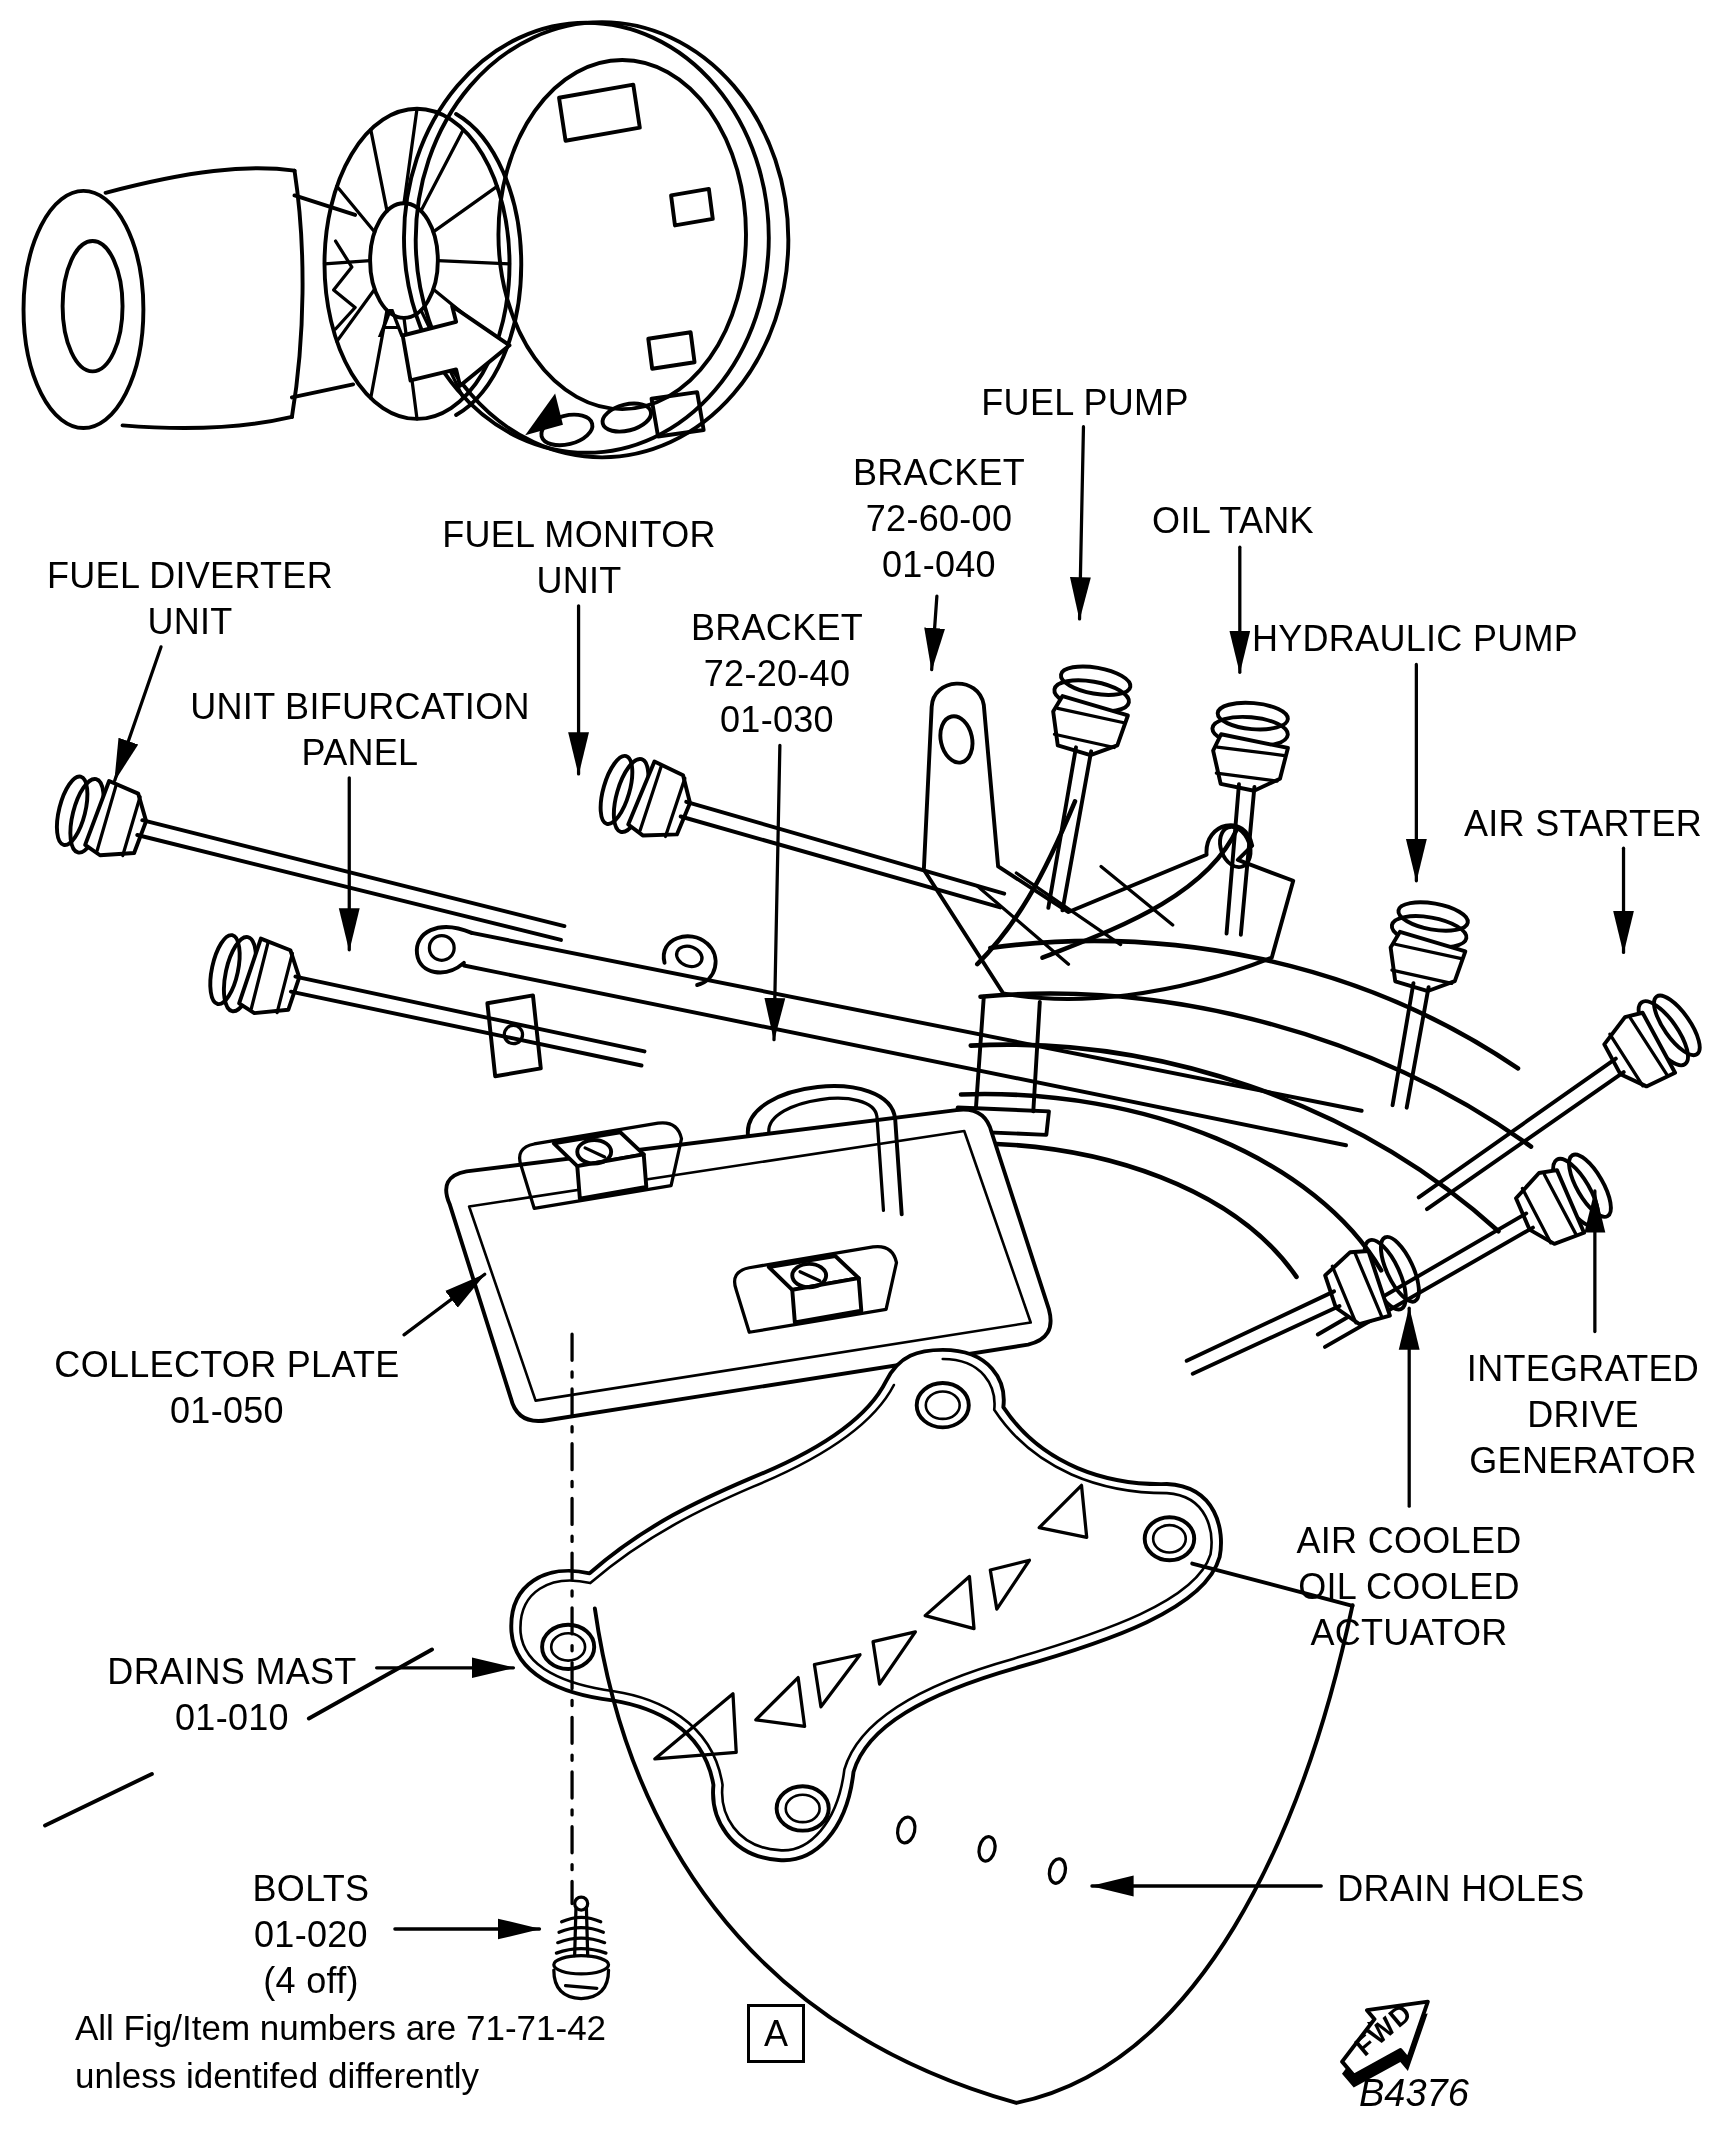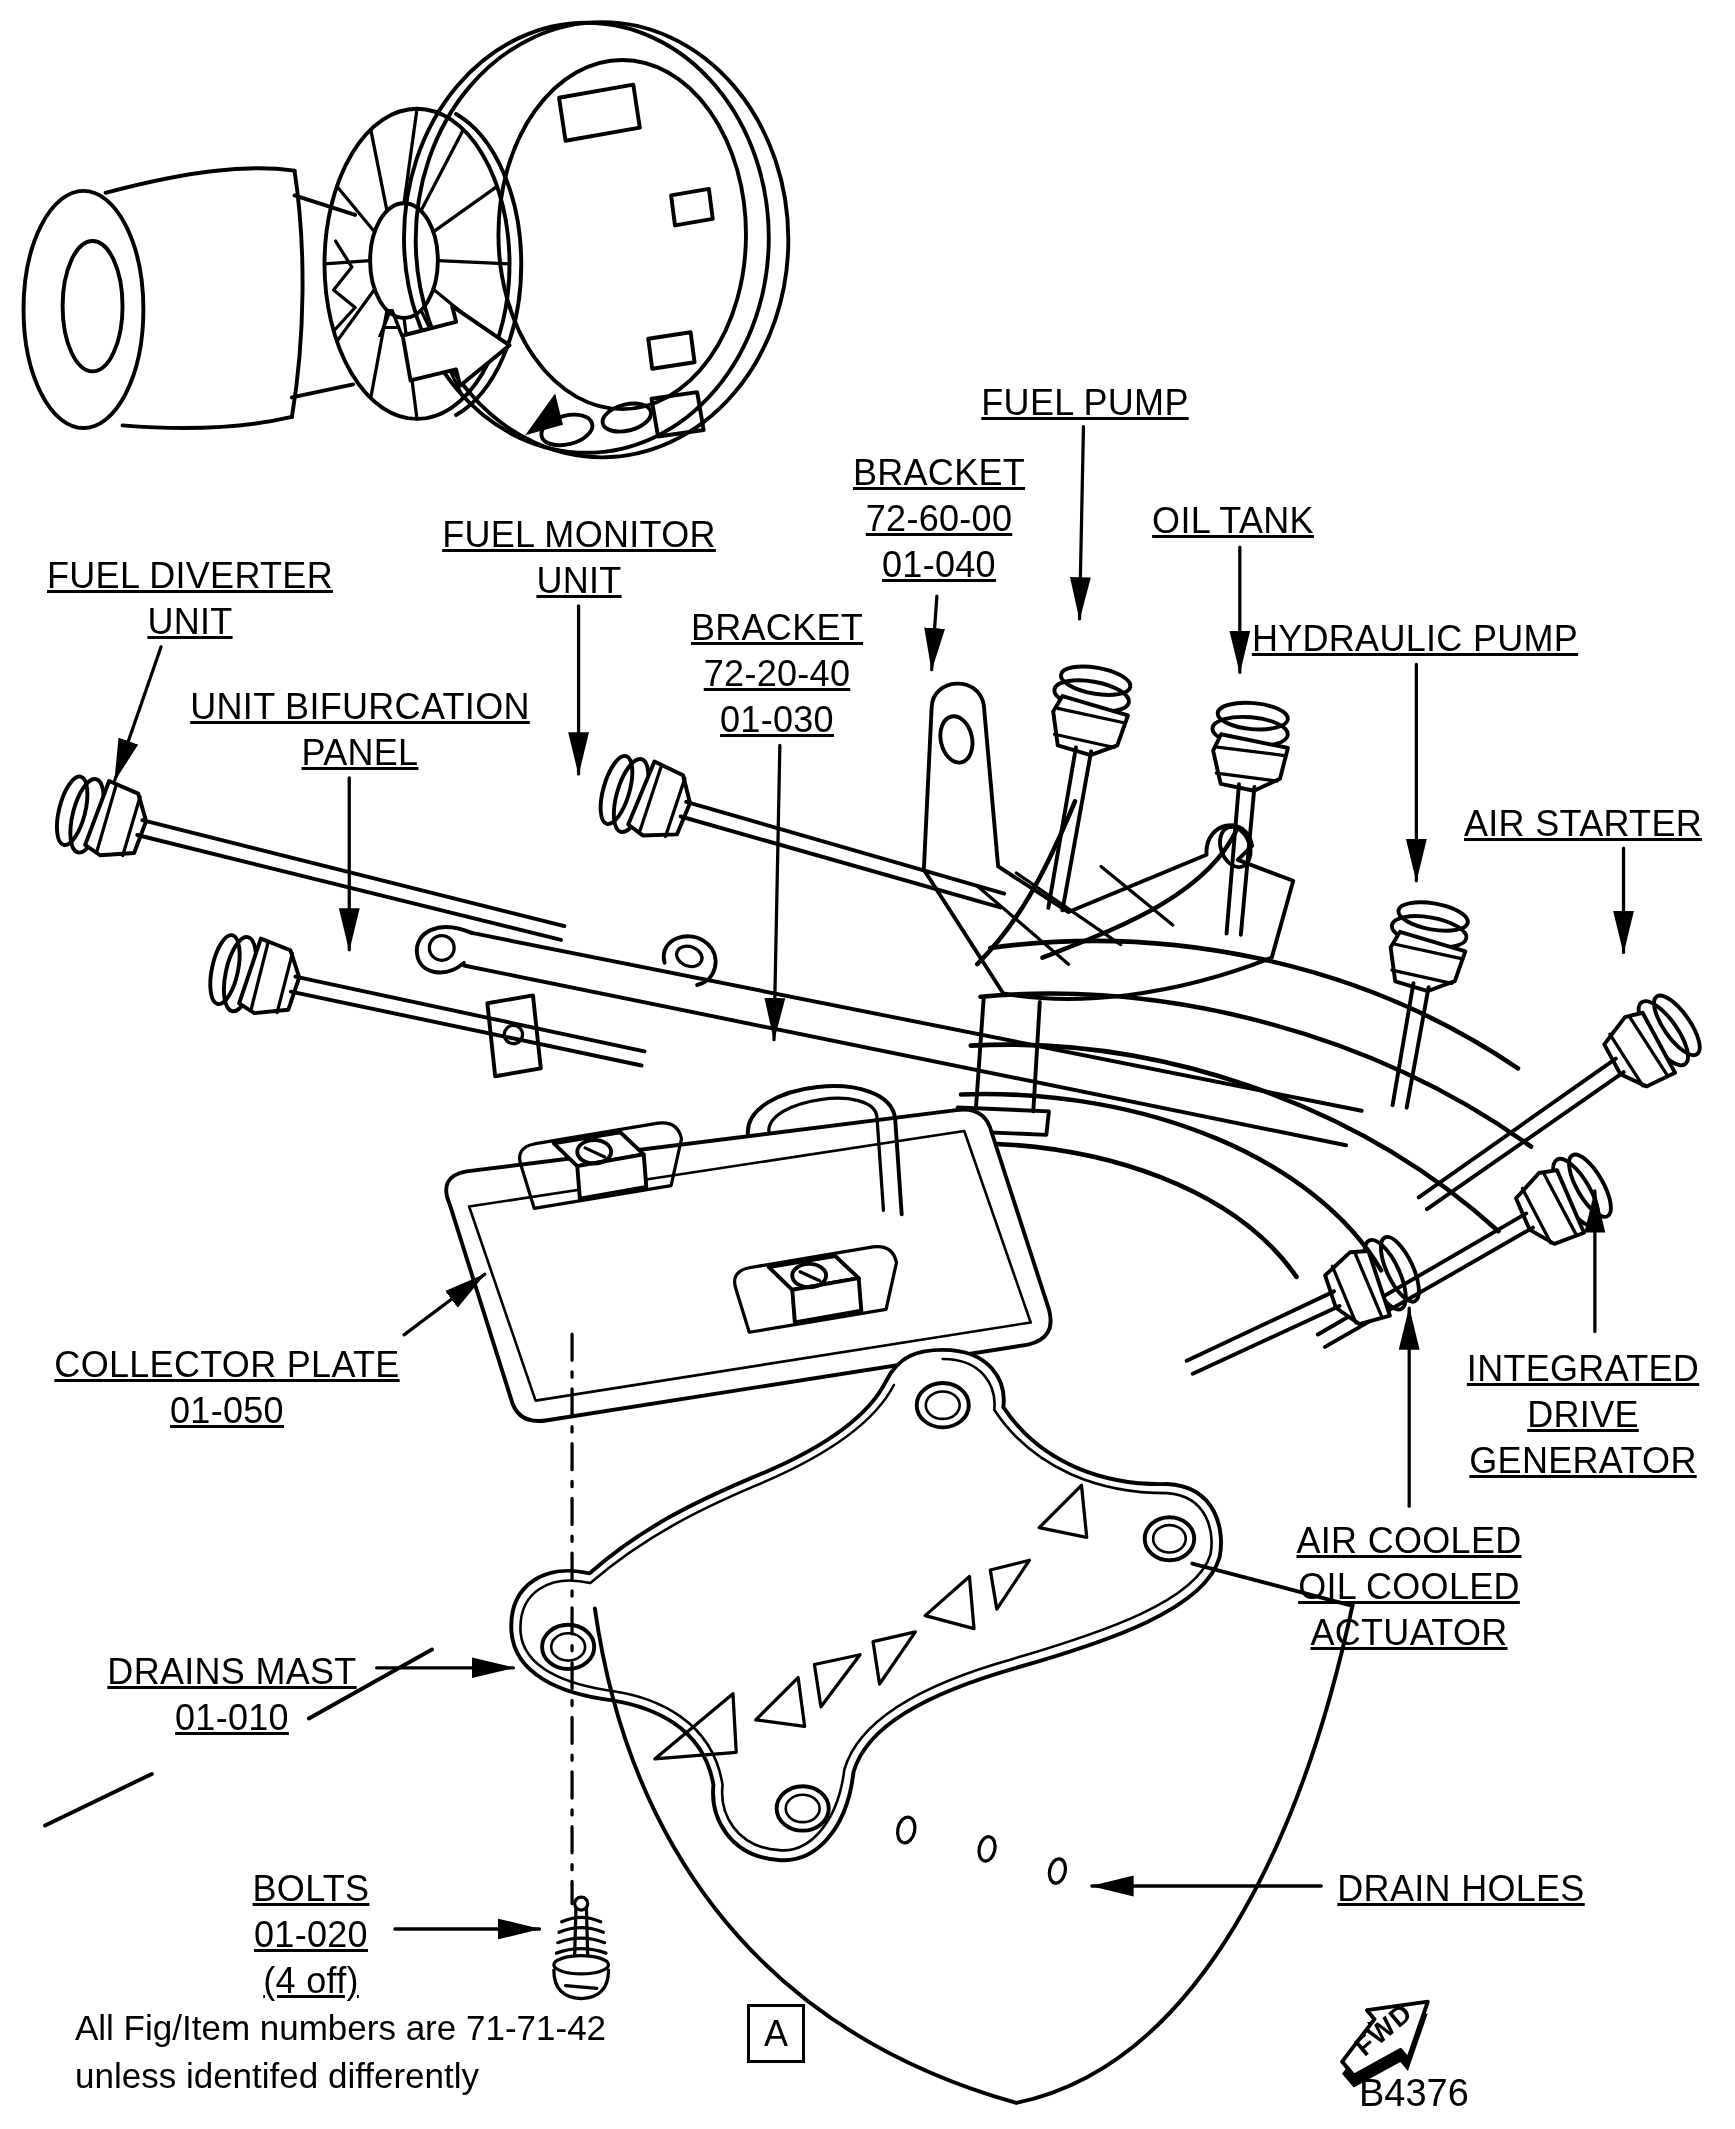--- a/index.html
+++ b/index.html
@@ -1,23 +1,23 @@
 <!DOCTYPE html>
 <html style="font-size:10.4px"><head>
 <meta charset="utf-8">
 <style>
   html,body{margin:0;padding:0;background:#fff;}
   #canvas{position:relative;width:1735px;height:2129px;background:#ffffff;
           font-family:"Liberation Sans",sans-serif;color:#000;overflow:hidden;}
   #art{position:absolute;left:0;top:0;}
   .lbl{position:absolute;transform:translateX(-50%);text-align:center;
        font-size:36px;line-height:46px;letter-spacing:0.3px;white-space:nowrap;}
-  .lbl span{display:block;text-decoration:underline;}
+  .lbl span{display:block;}
   .note{position:absolute;font-size:35px;line-height:48px;white-space:nowrap;margin-left:44px;}
-  .figcode{position:absolute;font-size:38px;}
+  .figcode{position:absolute;font-size:38px;font-style:italic;}
   .detail-a{position:absolute;font-size:40px;transform:translateX(-50%);}
   .abox{position:absolute;width:52px;height:53px;border:3.3px solid #000;
         display:flex;align-items:center;justify-content:center;font-size:36px;}
   .fwdtxt{position:absolute;font-size:27px;font-weight:bold;letter-spacing:1.3px;
         transform:translate(-50%,-50%) rotate(-40deg);}
   svg *{vector-effect:none;}
 </style>
 </head>
 <body>
 

